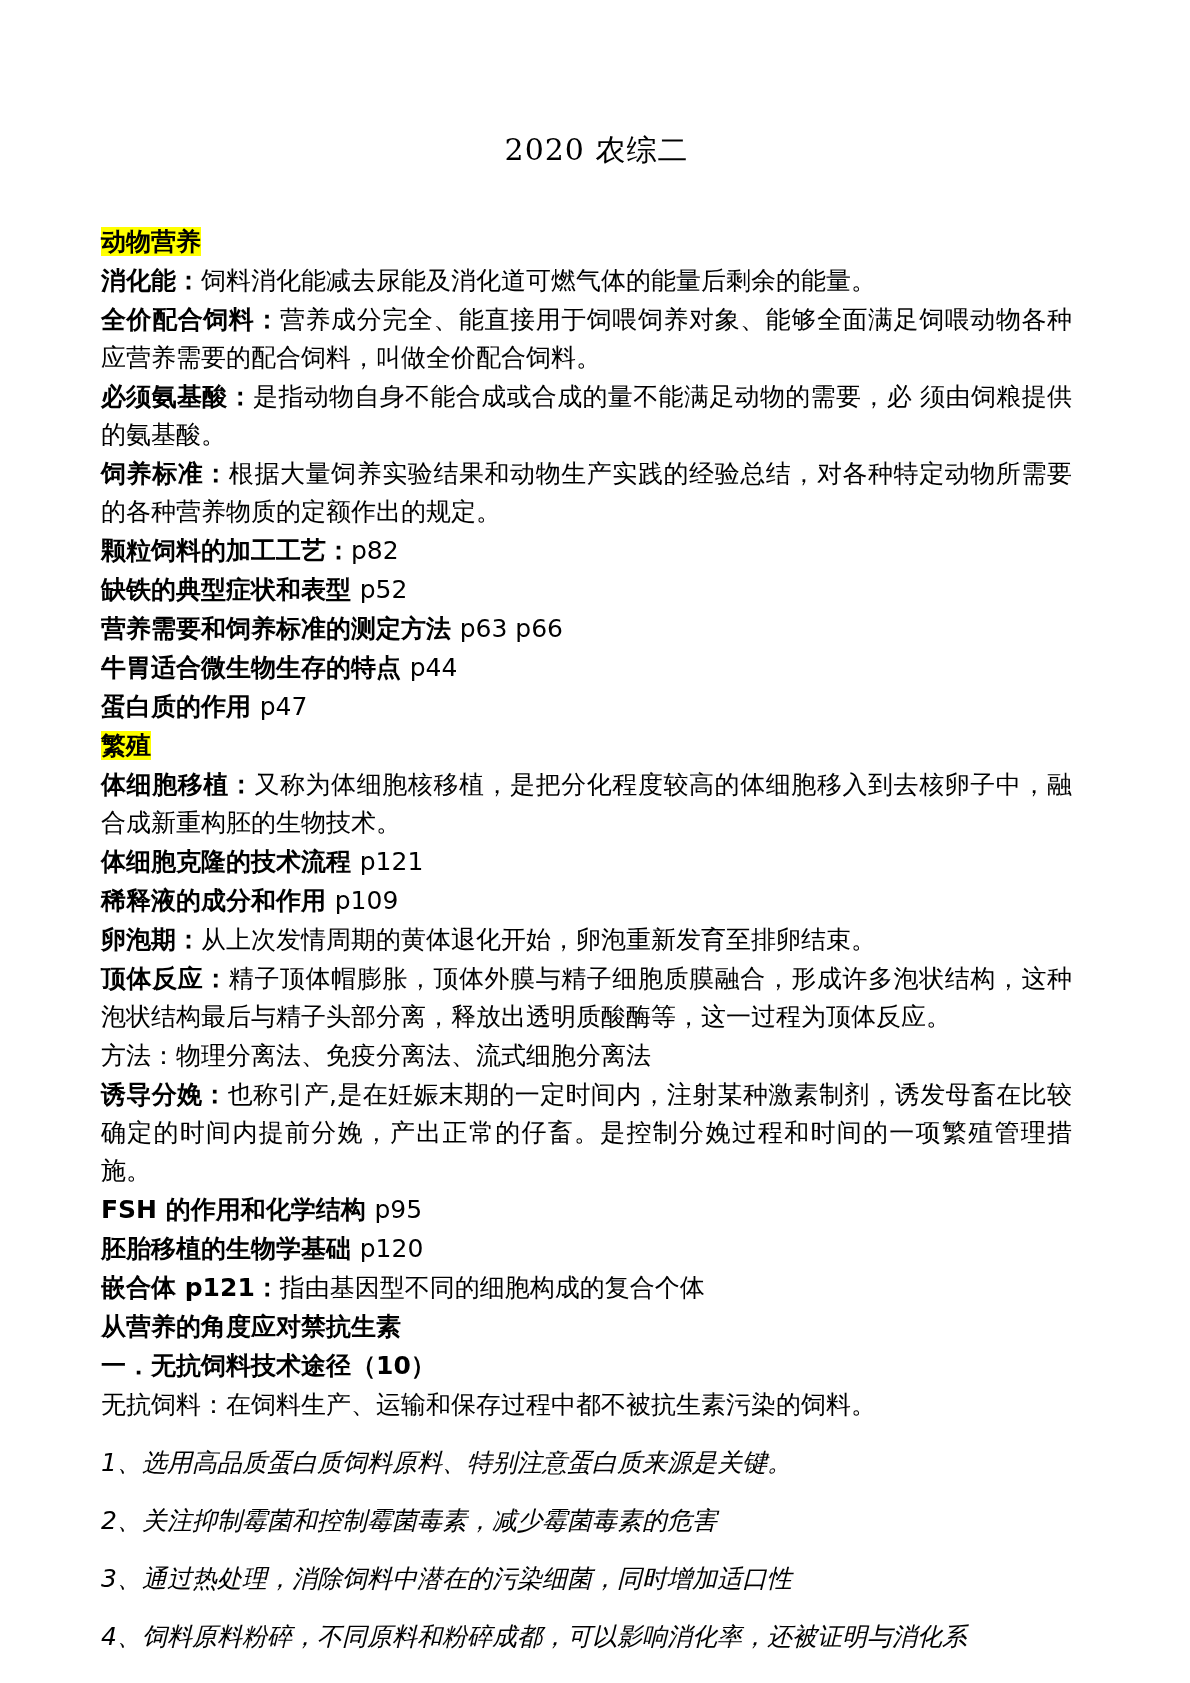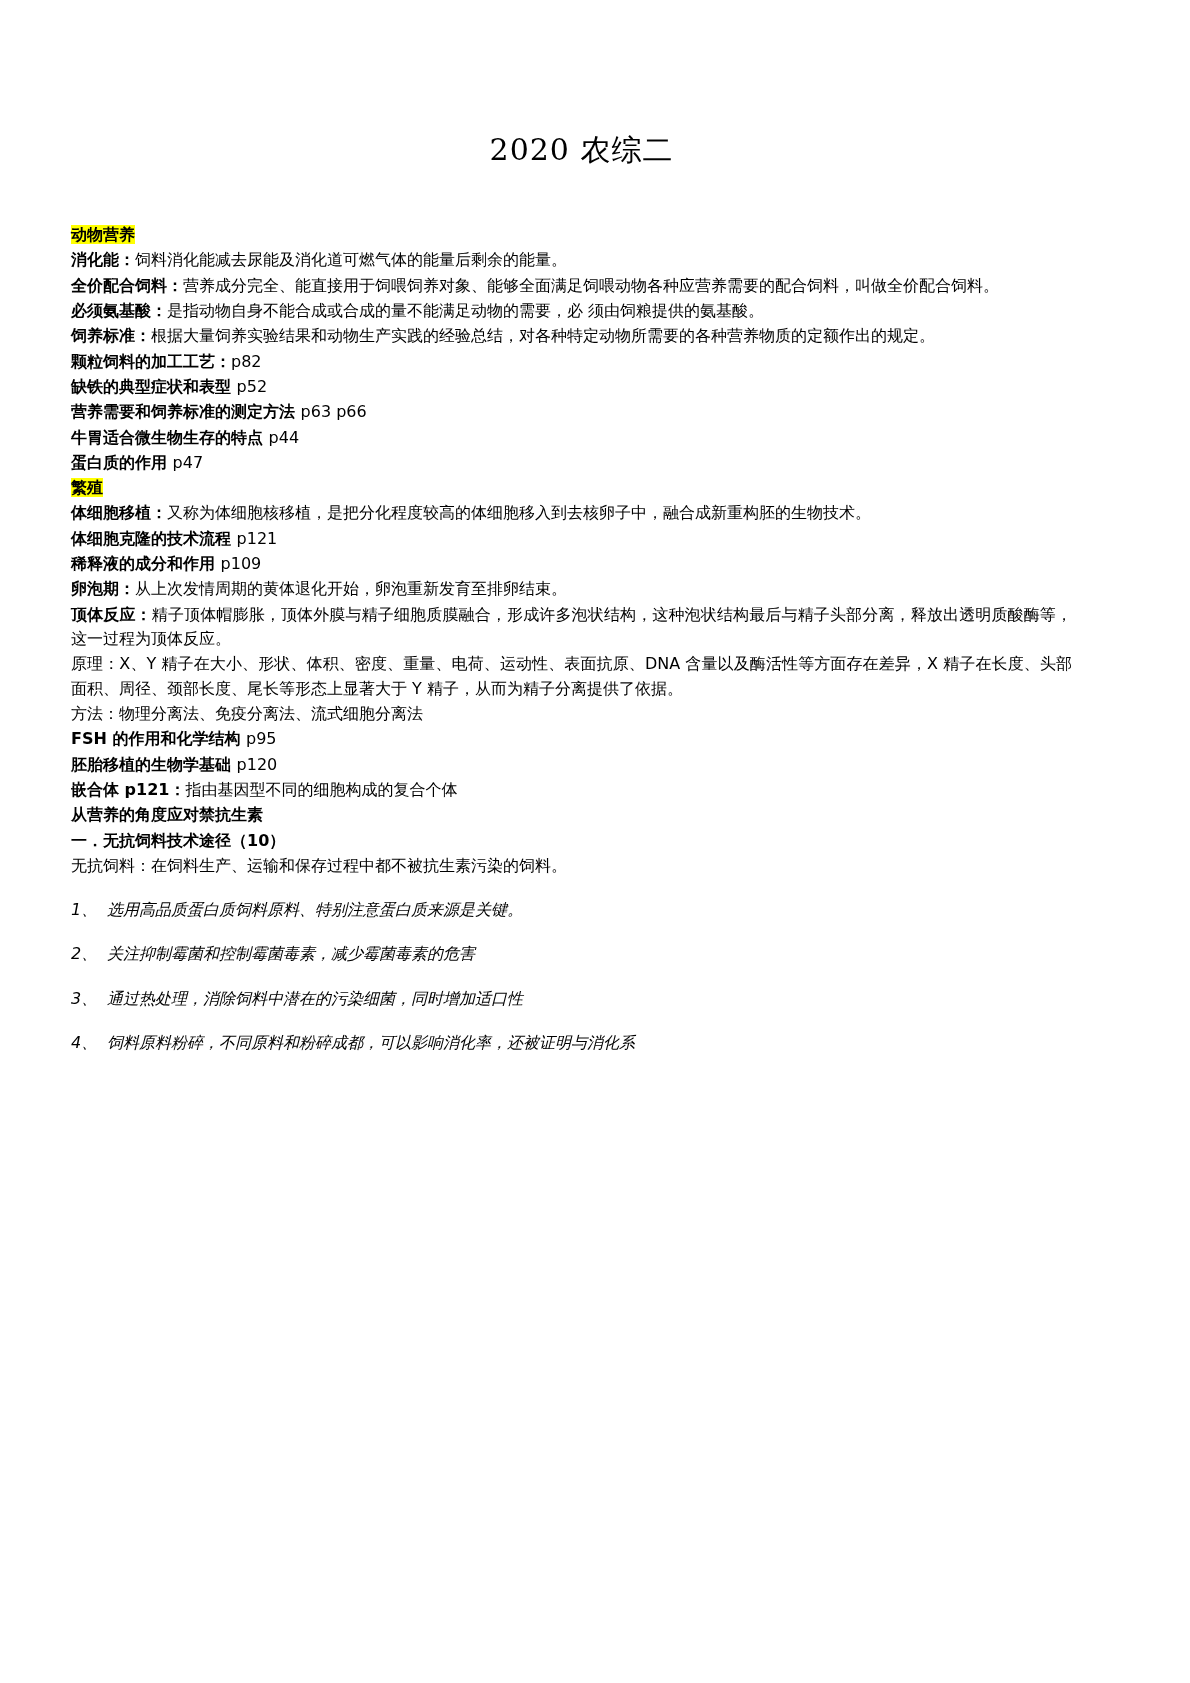--- a/index.html
+++ b/index.html
@@ -11,33 +11,33 @@
     width: 1190px;
     height: 1683px;
     font-family: "DejaVu Sans", "Liberation Sans", sans-serif;
     color: #000000;
   }
   .page {
     position: relative;
     width: 1190px;
     height: 1683px;
     box-sizing: border-box;
-    padding: 130px 118px 0 71px;
+    padding: 130px 118px 0 101px;
   }
   .doc-title {
     text-align: center;
     font-family: "DejaVu Serif", "Liberation Serif", serif;
     font-size: 30px;
     font-weight: 400;
     letter-spacing: 1px;
     margin: 0 0 52px 0;
     padding-left: 20px;
   }
   .body-block {
-    font-size: 16px;
+    font-size: 25px;
     line-height: 1.52;
   }
   p {
     margin: 0 0 1px 0;
     text-align: justify;
     text-justify: inter-ideograph;
   }
   .hl {
     background: #ffff00;
     font-weight: 700;
@@ -93,22 +93,22 @@
 
     <div class="hl-wrap">
       <span class="hl">繁殖</span>
     </div>
 
     <p><span class="term">体细胞移植：</span><span class="plain">又称为体细胞核移植，是把分化程度较高的体细胞移入到去核卵子中，融合成新重构胚的生物技术。</span></p>
     <p><span class="term">体细胞克隆的技术流程 </span><span class="plain">p121</span></p>
     <p><span class="term">稀释液的成分和作用 </span><span class="plain">p109</span></p>
     <p><span class="term">卵泡期：</span><span class="plain">从上次发情周期的黄体退化开始，卵泡重新发育至排卵结束。</span></p>
     <p class="serif-line"><span class="term">顶体反应：</span><span class="plain">精子顶体帽膨胀，顶体外膜与精子细胞质膜融合，形成许多泡状结构，这种泡状结构最后与精子头部分离，释放出透明质酸酶等，这一过程为顶体反应。</span></p>
-    <p><span class="term"></span><span class="plain">原理：X、Y 精子在大小、形状、体积、密度、重量、电荷、运动性、表面抗原、DNA 含量以及酶活性等方面存在差异，X 精子在长度、头部面积、周径、颈部长度、尾长等形态上显著大于 Y 精子，从而为精子分离提供了依据。</span></p>
     <p><span class="term"></span><span class="plain">方法：物理分离法、免疫分离法、流式细胞分离法</span></p>
+    <p><span class="term">诱导分娩：</span><span class="plain">也称引产,是在妊娠末期的一定时间内，注射某种激素制剂，诱发母畜在比较确定的时间内提前分娩，产出正常的仔畜。是控制分娩过程和时间的一项繁殖管理措施。</span></p>
     <p><span class="term">FSH 的作用和化学结构 </span><span class="plain">p95</span></p>
     <p><span class="term">胚胎移植的生物学基础 </span><span class="plain">p120</span></p>
     <p><span class="term">嵌合体 p121：</span><span class="plain">指由基因型不同的细胞构成的复合个体</span></p>
     <p><span class="term">从营养的角度应对禁抗生素</span><span class="plain"></span></p>
     <p><span class="term">一．无抗饲料技术途径（10）</span><span class="plain"></span></p>
     <p><span class="term"></span><span class="plain">无抗饲料：在饲料生产、运输和保存过程中都不被抗生素污染的饲料。</span></p>
 
     <p class="numbered"><span class="num-label plain">1、</span><span class="plain">选用高品质蛋白质饲料原料、特别注意蛋白质来源是关键。</span></p>
     <p class="numbered"><span class="num-label plain">2、</span><span class="plain">关注抑制霉菌和控制霉菌毒素，减少霉菌毒素的危害</span></p>
     <p class="numbered"><span class="num-label plain">3、</span><span class="plain">通过热处理，消除饲料中潜在的污染细菌，同时增加适口性</span></p>

